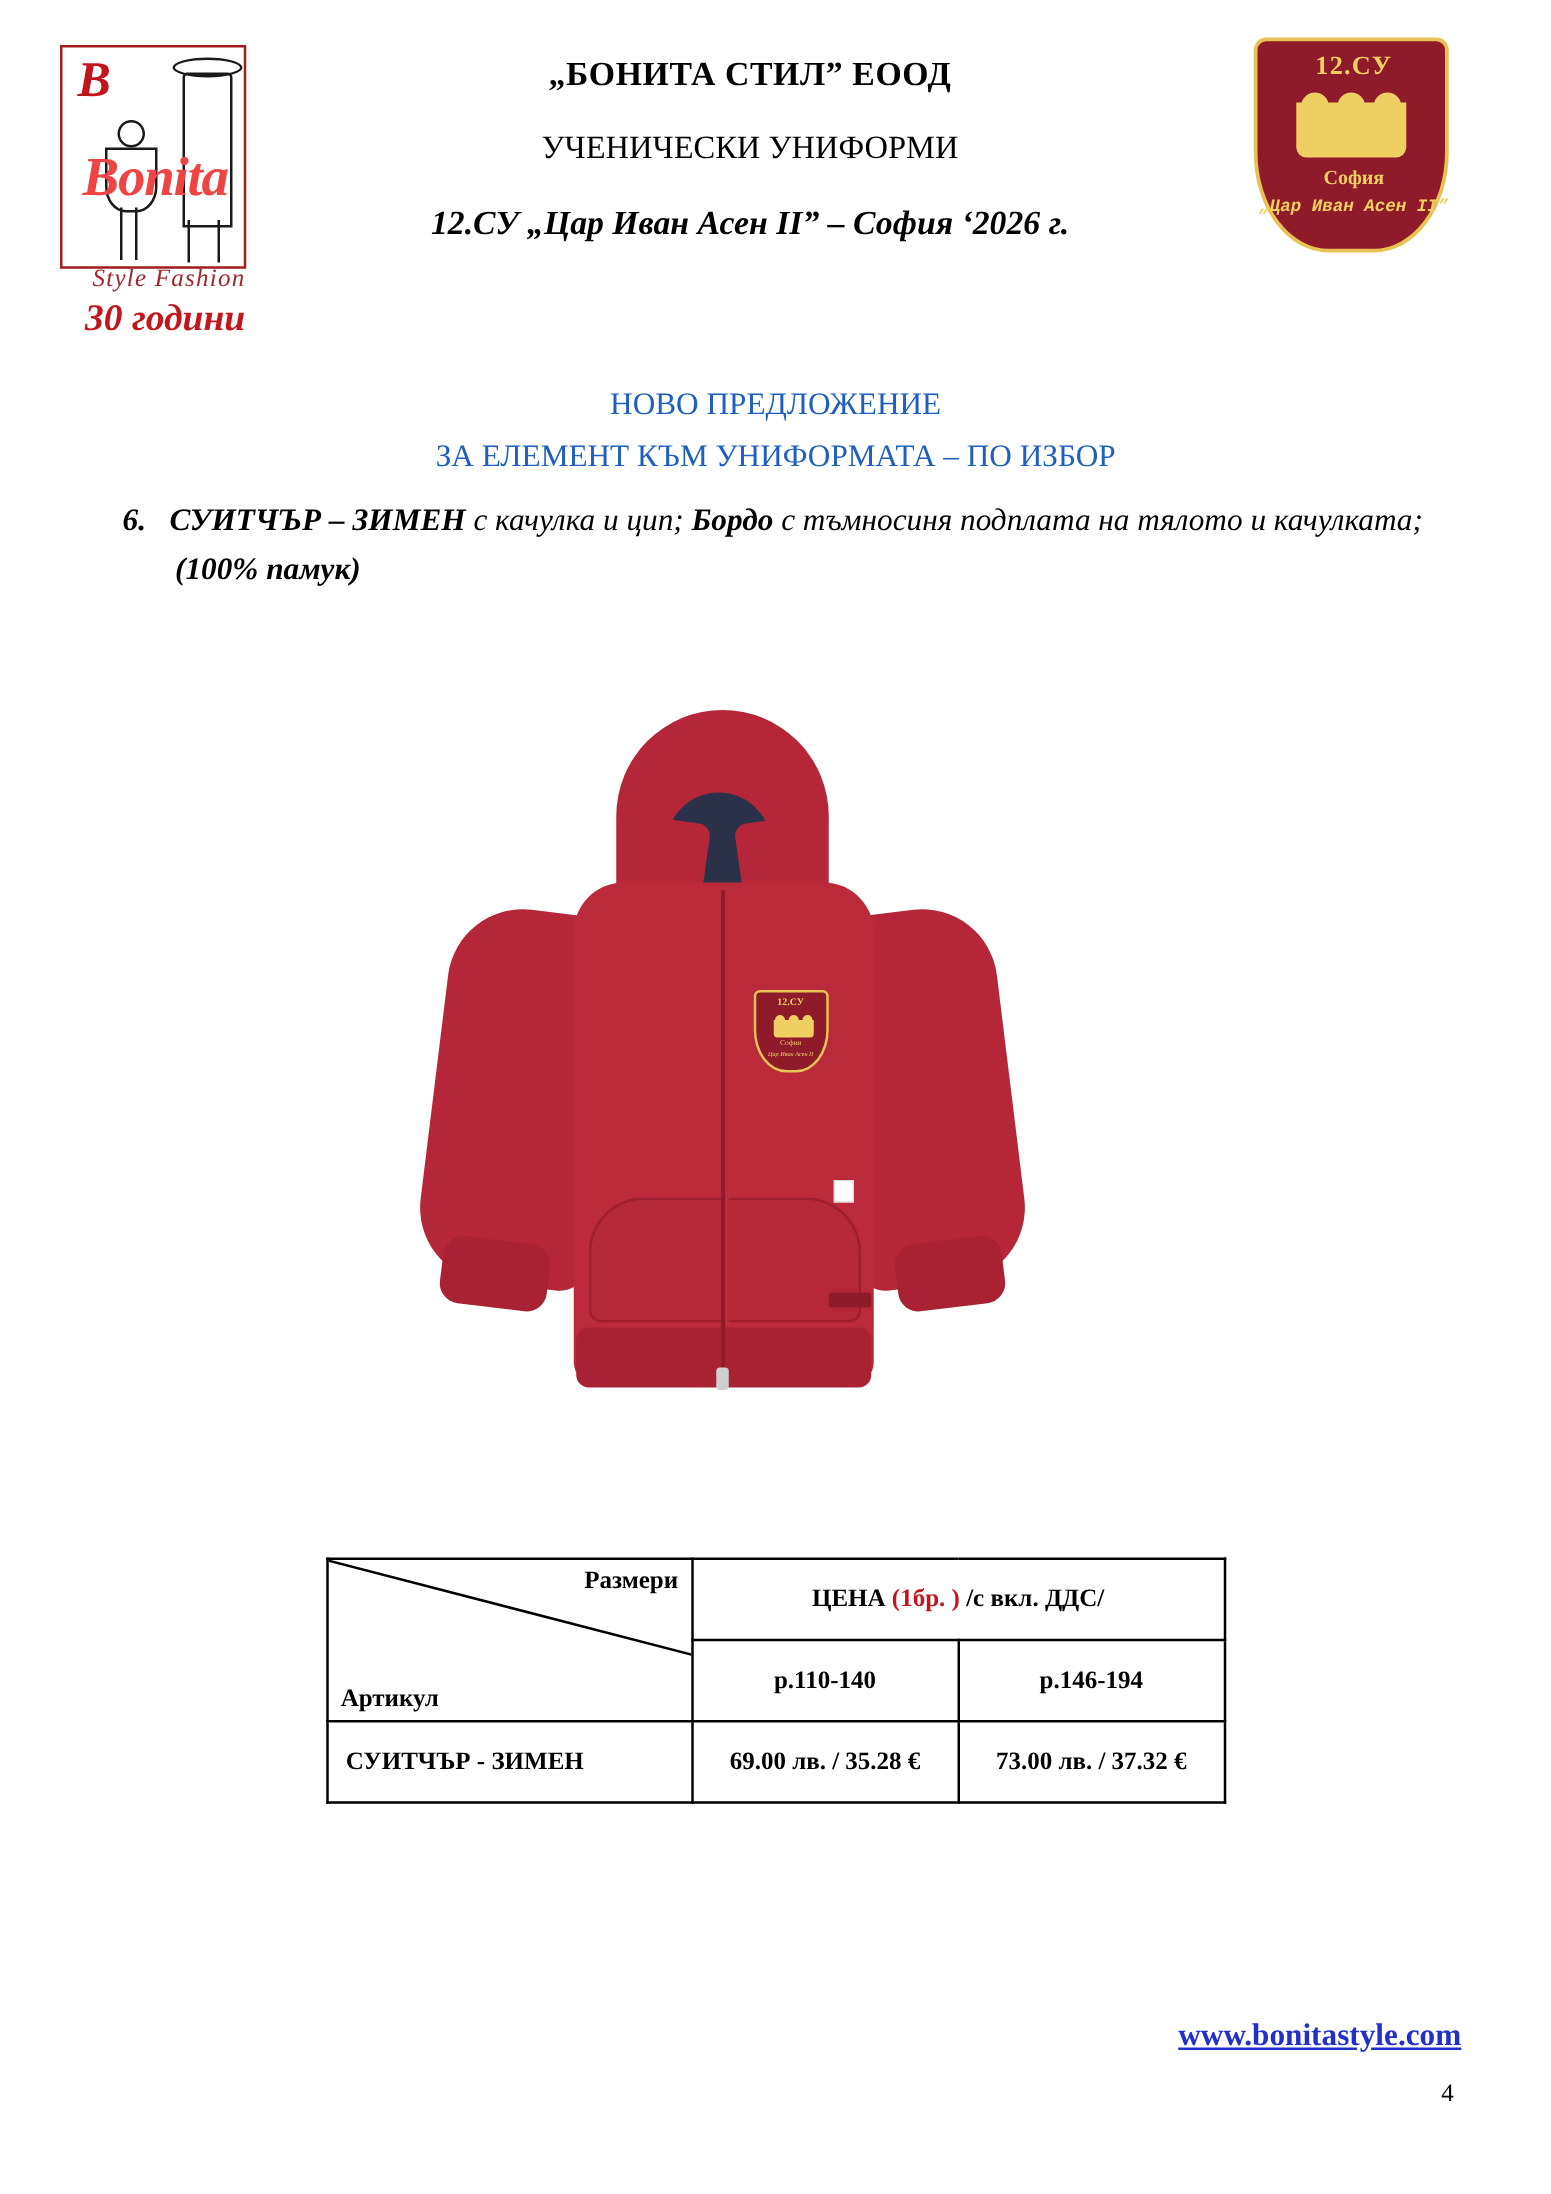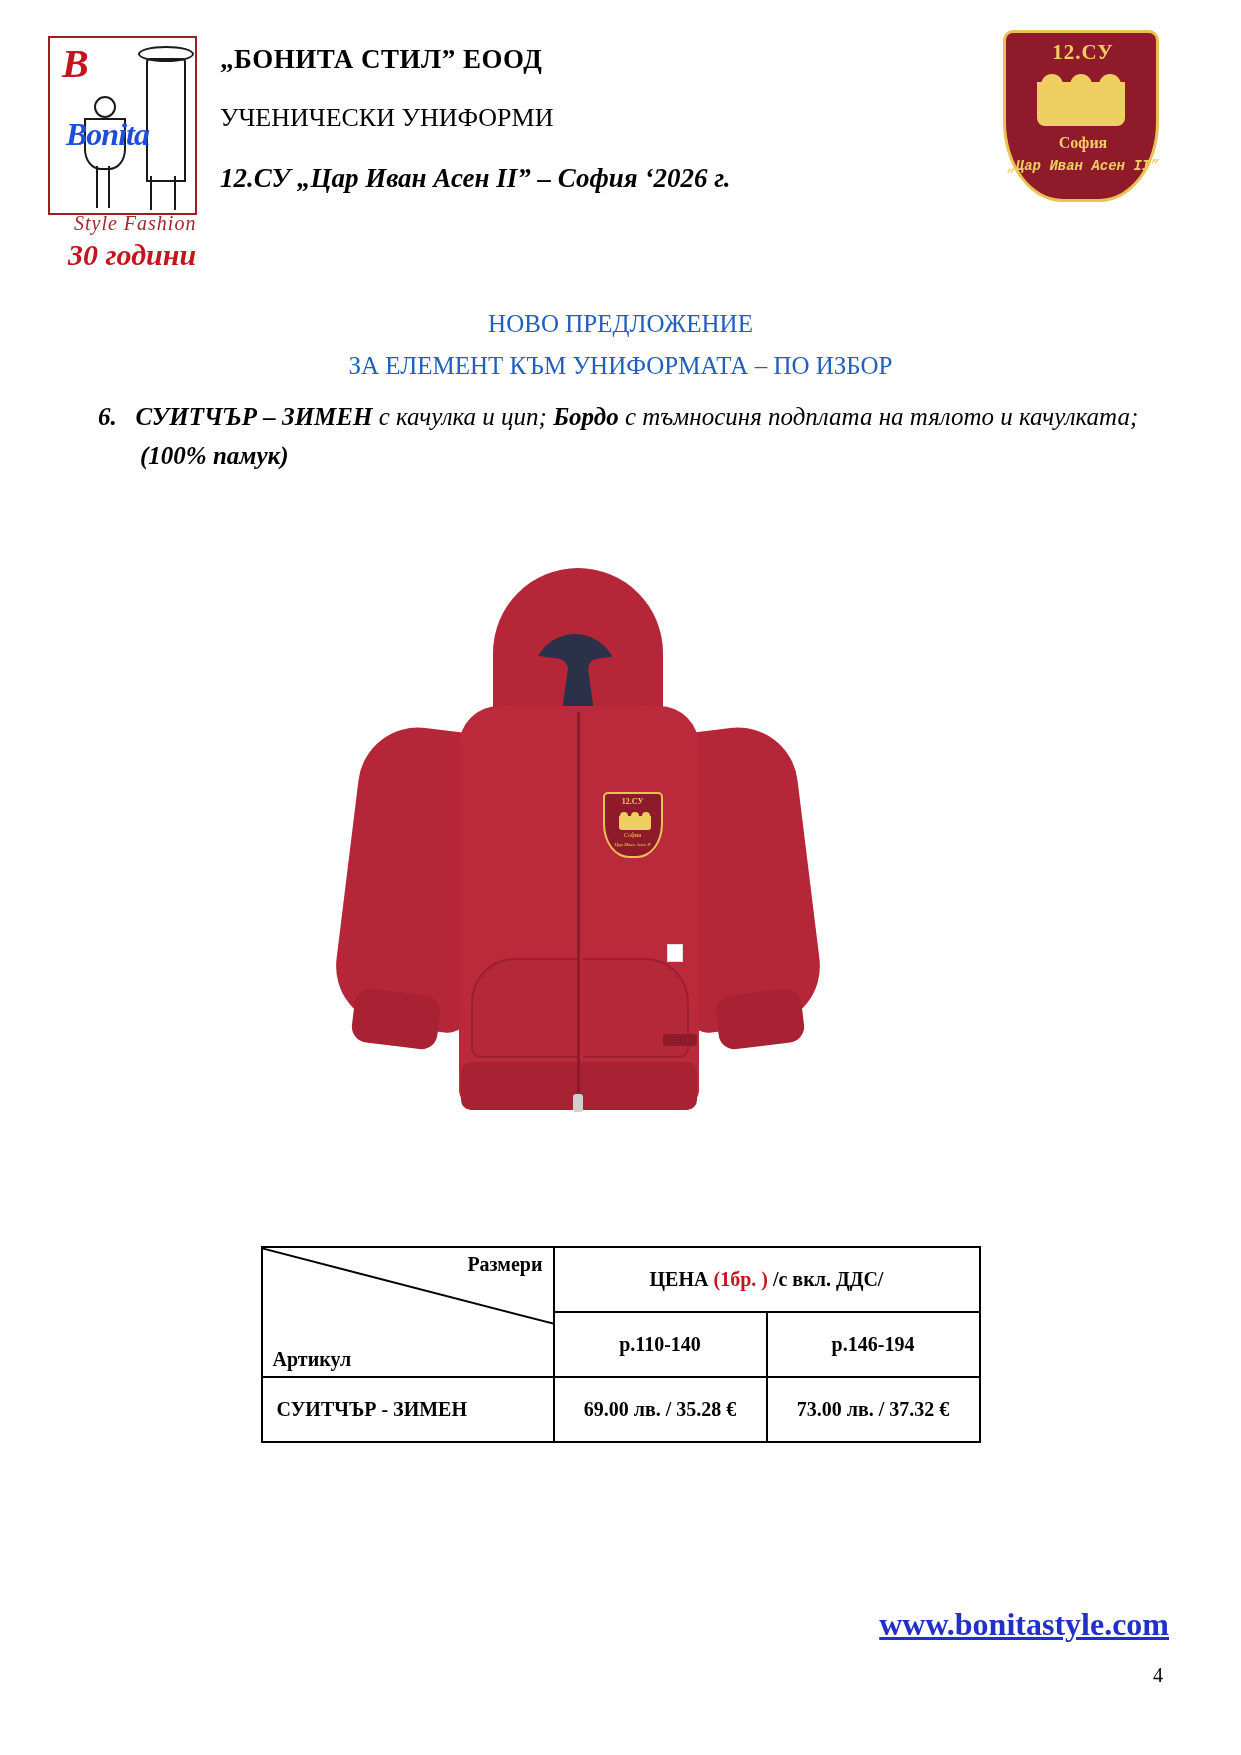--- a/index.html
+++ b/index.html
@@ -46,24 +46,24 @@
     font-size: 40px;
     font-style: italic;
     font-weight: bold;
     color: #c2161c;
   }
   .logo-left .logo-word {
     position: absolute;
     left: 16px;
     top: 78px;
     font-family: "Liberation Serif", serif;
-    font-size: 32px;
-    font-style: italic;
-    font-weight: bold;
-    color: #1d4ed8;
+    font-size: 44px;
+    font-style: italic;
+    font-weight: bold;
+    color: #ef4444;
     letter-spacing: -1px;
   }
   .logo-left .fig {
     position: absolute;
     border: 2px solid #1a1a1a;
   }
   .fig.hat {
     left: 88px; top: 8px; width: 52px; height: 12px;
     border-radius: 50%;
     border-width: 2px;
@@ -115,21 +115,21 @@
     font-weight: bold;
     font-size: 30px;
     color: #c2161c;
   }
 
   .header-titles {
     position: absolute;
     left: 220px;
     top: 44px;
     width: 760px;
-    text-align: left;
+    text-align: center;
   }
   .title-company {
     font-size: 27px;
     font-weight: bold;
     letter-spacing: 0.5px;
   }
   .title-sub {
     font-size: 26px;
     margin-top: 28px;
   }
@@ -450,21 +450,21 @@
   }
   .head-price .red { color: #c2161c; }
   .head-price .small { font-weight: bold; }
   .row-label { text-align: left !important; padding-left: 14px !important; }
 
   
   .footer-link {
     position: absolute;
     right: 72px;
     bottom: 112px;
-    font-size: 32px;
+    font-size: 25px;
     font-weight: bold;
     color: #2030c8;
     text-decoration: underline;
   }
   .page-num {
     position: absolute;
     right: 78px;
     bottom: 68px;
     font-size: 20px;
   }

